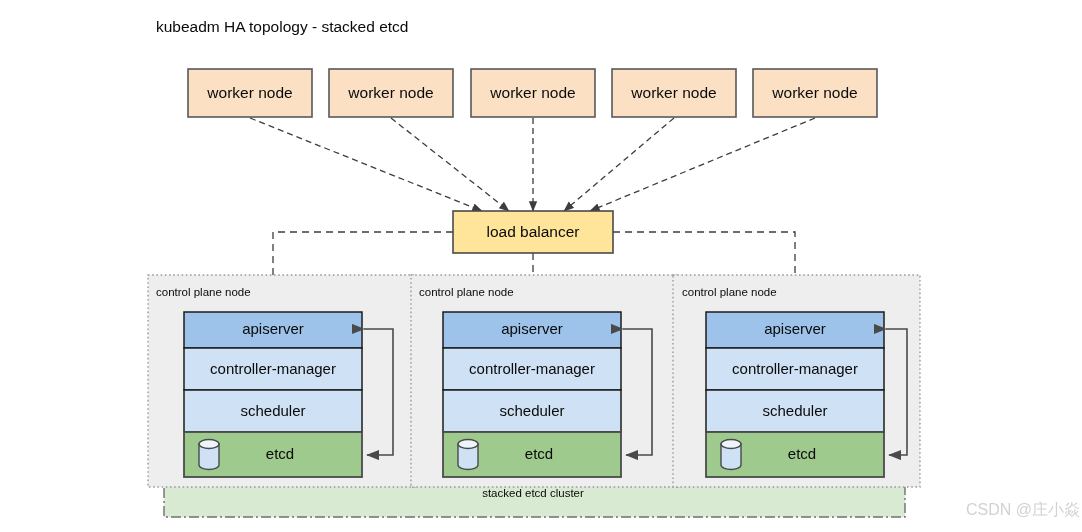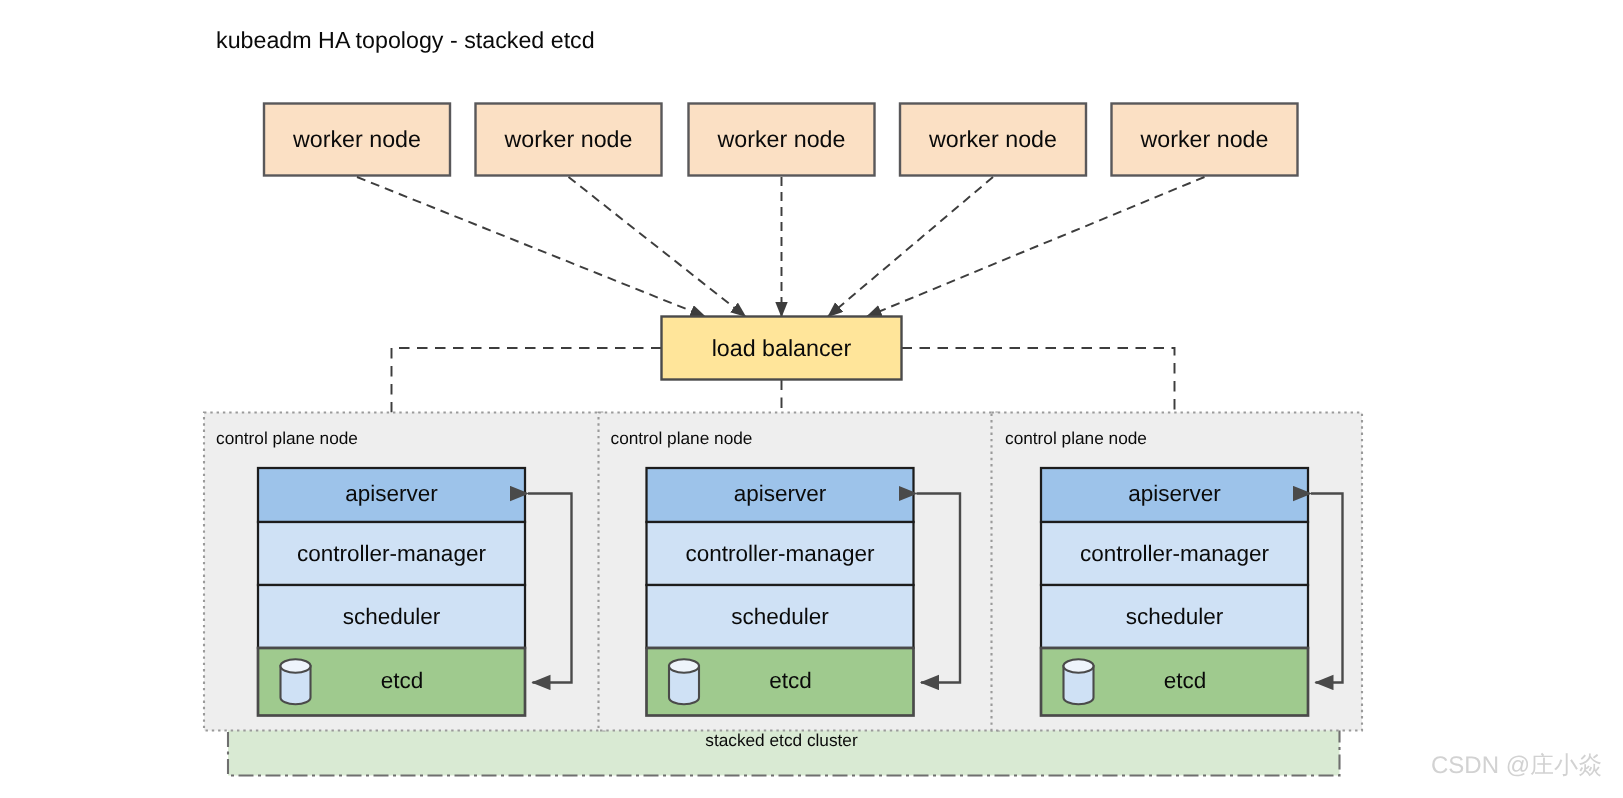--- a/index.html
+++ b/index.html
@@ -9,21 +9,21 @@
   }
   body {
     width: 1082px;
     height: 532px;
     font-family: "Liberation Sans", sans-serif;
     overflow: hidden;
     position: relative;
   }
   #diagram-root {
     position: absolute;
-    left: 0; top: 0;
+    left: 12px; top: 0;
     width: 962px;
     height: 532px;
   }
   svg { display: block; }
   .diagram-title {
     font-family: "Liberation Sans", sans-serif;
     font-size: 15.5px;
     fill: #0a0a0a;
   }
   .node-label {

